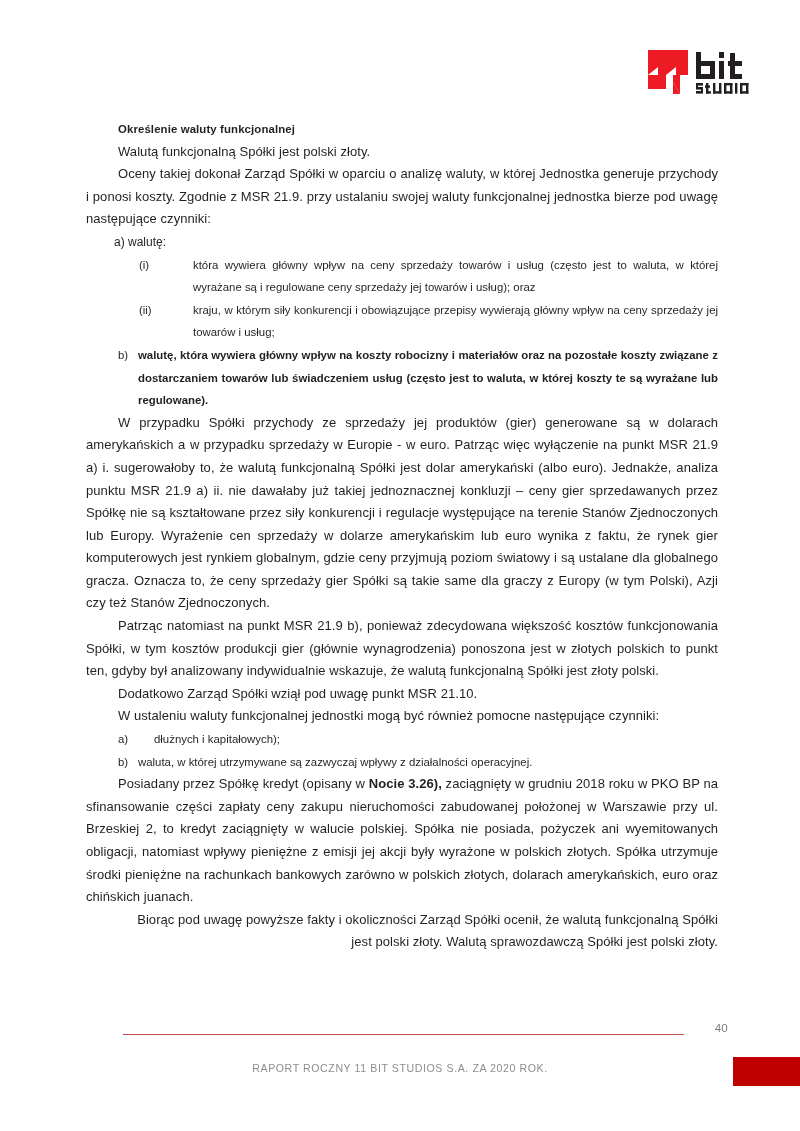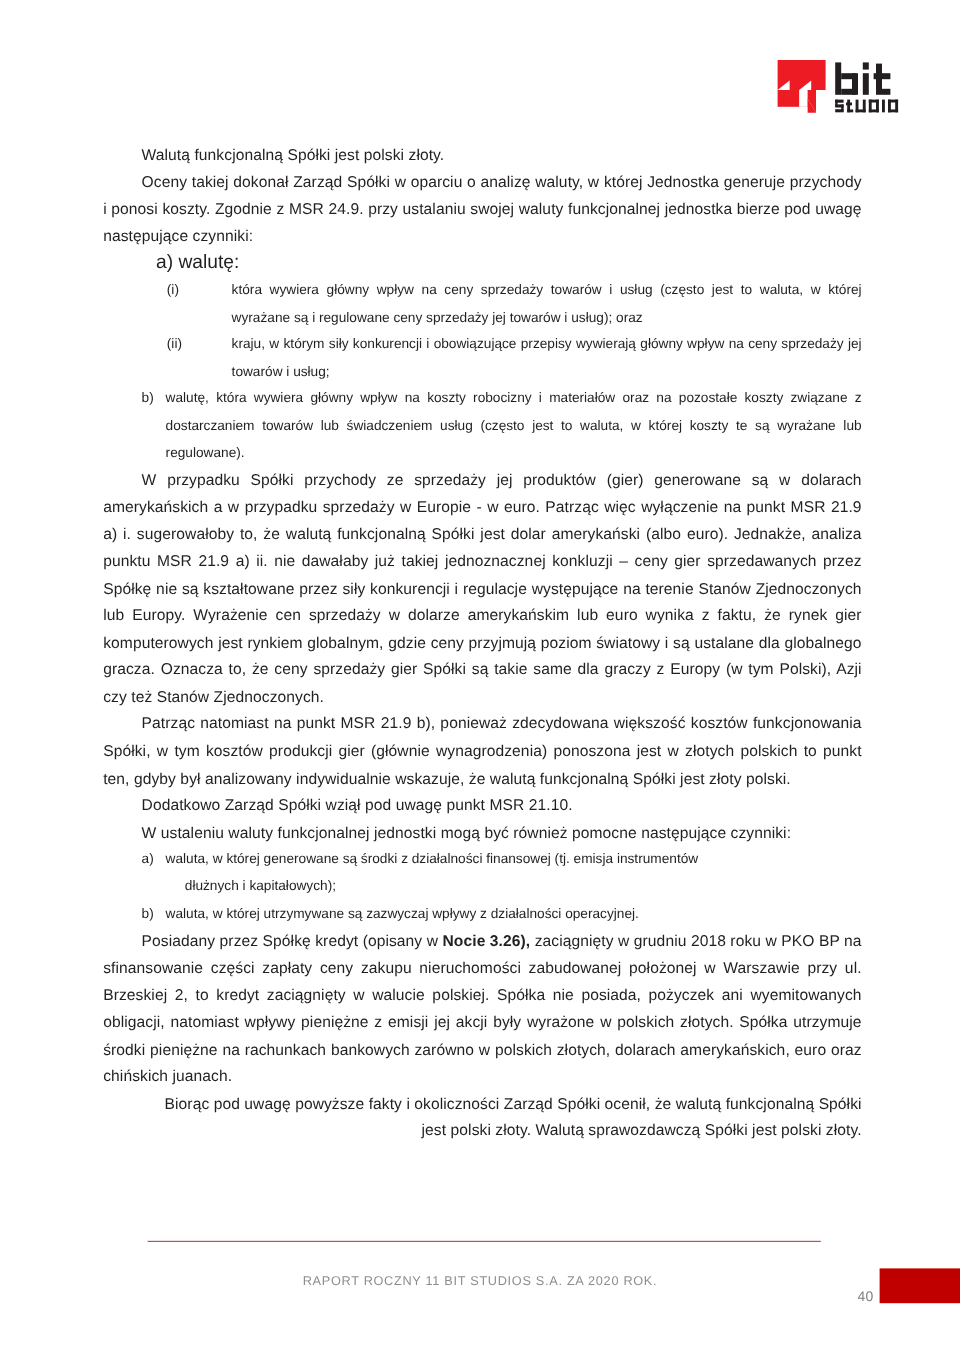--- a/index.html
+++ b/index.html
@@ -48,38 +48,39 @@
     margin: 0;
     text-align: justify;
     text-justify: inter-word;
     letter-spacing: .005em;
   }
   p.body.indent { text-indent: 32px; }
   p.body.last-left { text-align: right; }
 
   
   .lvl1 {
-    font-size: 16px;
-    line-height: 22.6px;
-    margin: 0 0 0 44px;
+    font-size: 12px;
+    line-height: 22.6px;
+    margin: 0 0 0 28px;
     text-align: justify;
   }
   .lvl1-row {
     display: flex;
     margin-left: 32px;
     font-size: 11.4px;
     line-height: 22.6px;
   }
   .lvl1-row .mark {
     width: 20px;
     flex: 0 0 20px;
   }
   .lvl1-row .txt {
     flex: 1 1 auto;
     text-align: justify;
+    font-weight: bold;
   }
 
   
   .roman-row {
     display: flex;
     margin-left: 53px;
     font-size: 11.4px;
     line-height: 22.6px;
   }
   .roman-row .mark {
@@ -117,21 +118,21 @@
     top: 1062px;
     width: 800px;
     text-align: center;
     font-size: 10.6px;
     letter-spacing: .055em;
     color: #8d8d8d;
   }
   .footer-pageno {
     position: absolute;
     left: 694px;
-    top: 1074px;
+    top: 1021px;
     width: 34px;
     text-align: right;
     font-size: 11.6px;
     color: #7e7e7e;
     letter-spacing: .02em;
   }
   .footer-block {
     position: absolute;
     left: 733px;
     top: 1057px;
@@ -190,24 +191,25 @@
       <rect x="98" y="35" width="2.4" height="10.6"></rect>
         <rect x="104" y="35" width="2.4" height="10.6"></rect>
       <rect x="98" y="35" width="8.4" height="2.4"></rect>
         <rect x="98" y="43.2" width="8.4" height="2.4"></rect>
     </g>
   </svg>
 </div>
 
 <div class="page">
 
+  <div class="h-title">Określenie waluty funkcjonalnej</div>
 
   <p class="body indent">Walutą funkcjonalną Spółki jest polski złoty.</p>
 
-  <p class="body indent">Oceny takiej dokonał Zarząd Spółki w oparciu o analizę waluty, w której Jednostka generuje przychody i ponosi koszty. Zgodnie z MSR 24.9. przy ustalaniu swojej waluty funkcjonalnej jednostka bierze pod uwagę następujące czynniki:</p>
+  <p class="body indent">Oceny takiej dokonał Zarząd Spółki w oparciu o analizę waluty, w której Jednostka generuje przychody i ponosi koszty. Zgodnie z MSR 21.9. przy ustalaniu swojej waluty funkcjonalnej jednostka bierze pod uwagę następujące czynniki:</p>
 
   <div class="lvl1">a) walutę:</div>
 
   <div class="roman-row">
     <span class="mark">(i)</span>
     <span class="txt">która wywiera główny wpływ na ceny sprzedaży towarów i usług (często jest to waluta, w której wyrażane są i regulowane ceny sprzedaży jej towarów i usług); oraz</span>
   </div>
 
   <div class="roman-row">
     <span class="mark">(ii)</span>
@@ -223,21 +225,20 @@
 
   <p class="body indent">Patrząc natomiast na punkt MSR 21.9 b), ponieważ zdecydowana większość kosztów funkcjonowania Spółki, w tym kosztów produkcji gier (głównie wynagrodzenia) ponoszona jest w złotych polskich to punkt ten, gdyby był analizowany indywidualnie wskazuje, że walutą funkcjonalną Spółki jest złoty polski.</p>
 
   <p class="body indent">Dodatkowo Zarząd Spółki wziął pod uwagę punkt MSR 21.10.</p>
 
   <p class="body indent">W ustaleniu waluty funkcjonalnej jednostki mogą być również pomocne następujące czynniki:</p>
 
   <div class="ab-row">
     <span class="mark">a)</span>
     <span class="txt">
-      <span>waluta, w której generowane są środki z działalności finansowej (tj. emisja instrumentów</span>
       <span class="cont">dłużnych i kapitałowych);</span>
     </span>
   </div>
 
   <div class="ab-row">
     <span class="mark">b)</span>
     <span class="txt">waluta, w której utrzymywane są zazwyczaj wpływy z działalności operacyjnej.</span>
   </div>
 
   <p class="body indent"><span>Posiadany przez Spółkę kredyt (opisany w </span><b>Nocie 3.26),</b><span>  zaciągnięty w grudniu 2018 roku w PKO BP na sfinansowanie części zapłaty ceny zakupu nieruchomości zabudowanej położonej w Warszawie przy ul. Brzeskiej 2, to kredyt zaciągnięty w walucie polskiej. Spółka nie posiada, pożyczek ani wyemitowanych obligacji, natomiast wpływy pieniężne z emisji jej akcji były wyrażone w polskich złotych. Spółka utrzymuje środki pieniężne na rachunkach bankowych zarówno w polskich złotych, dolarach amerykańskich, euro oraz chińskich juanach.</span></p>

